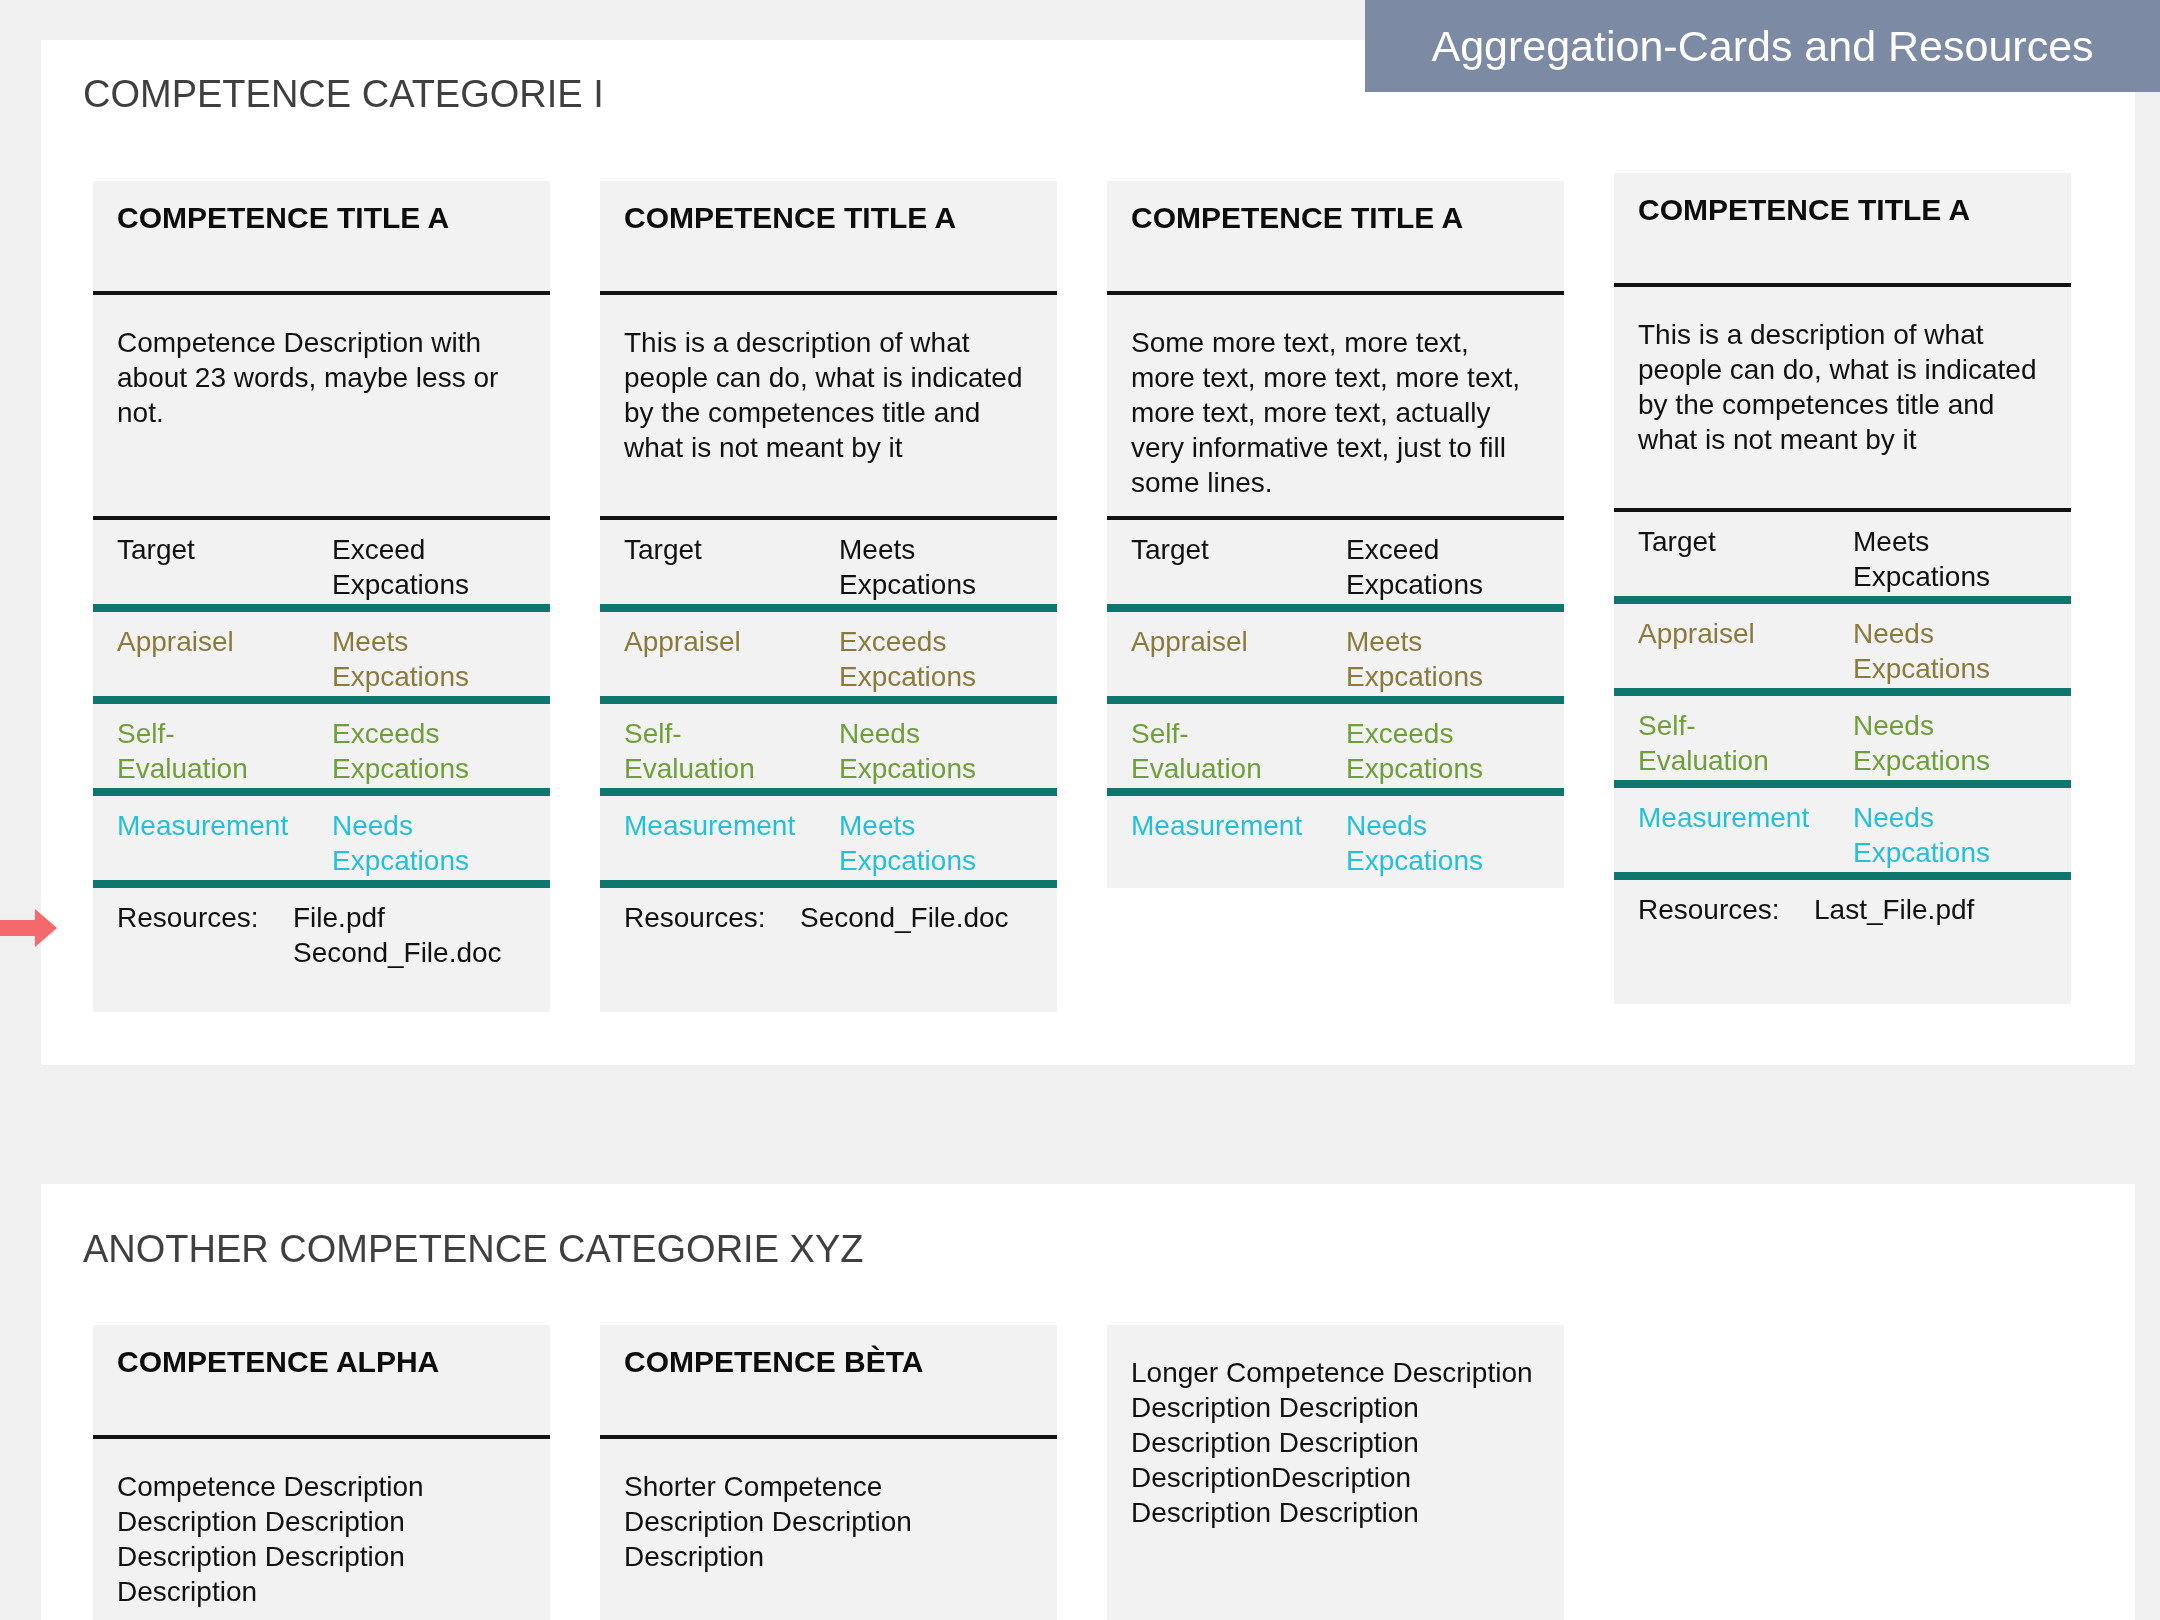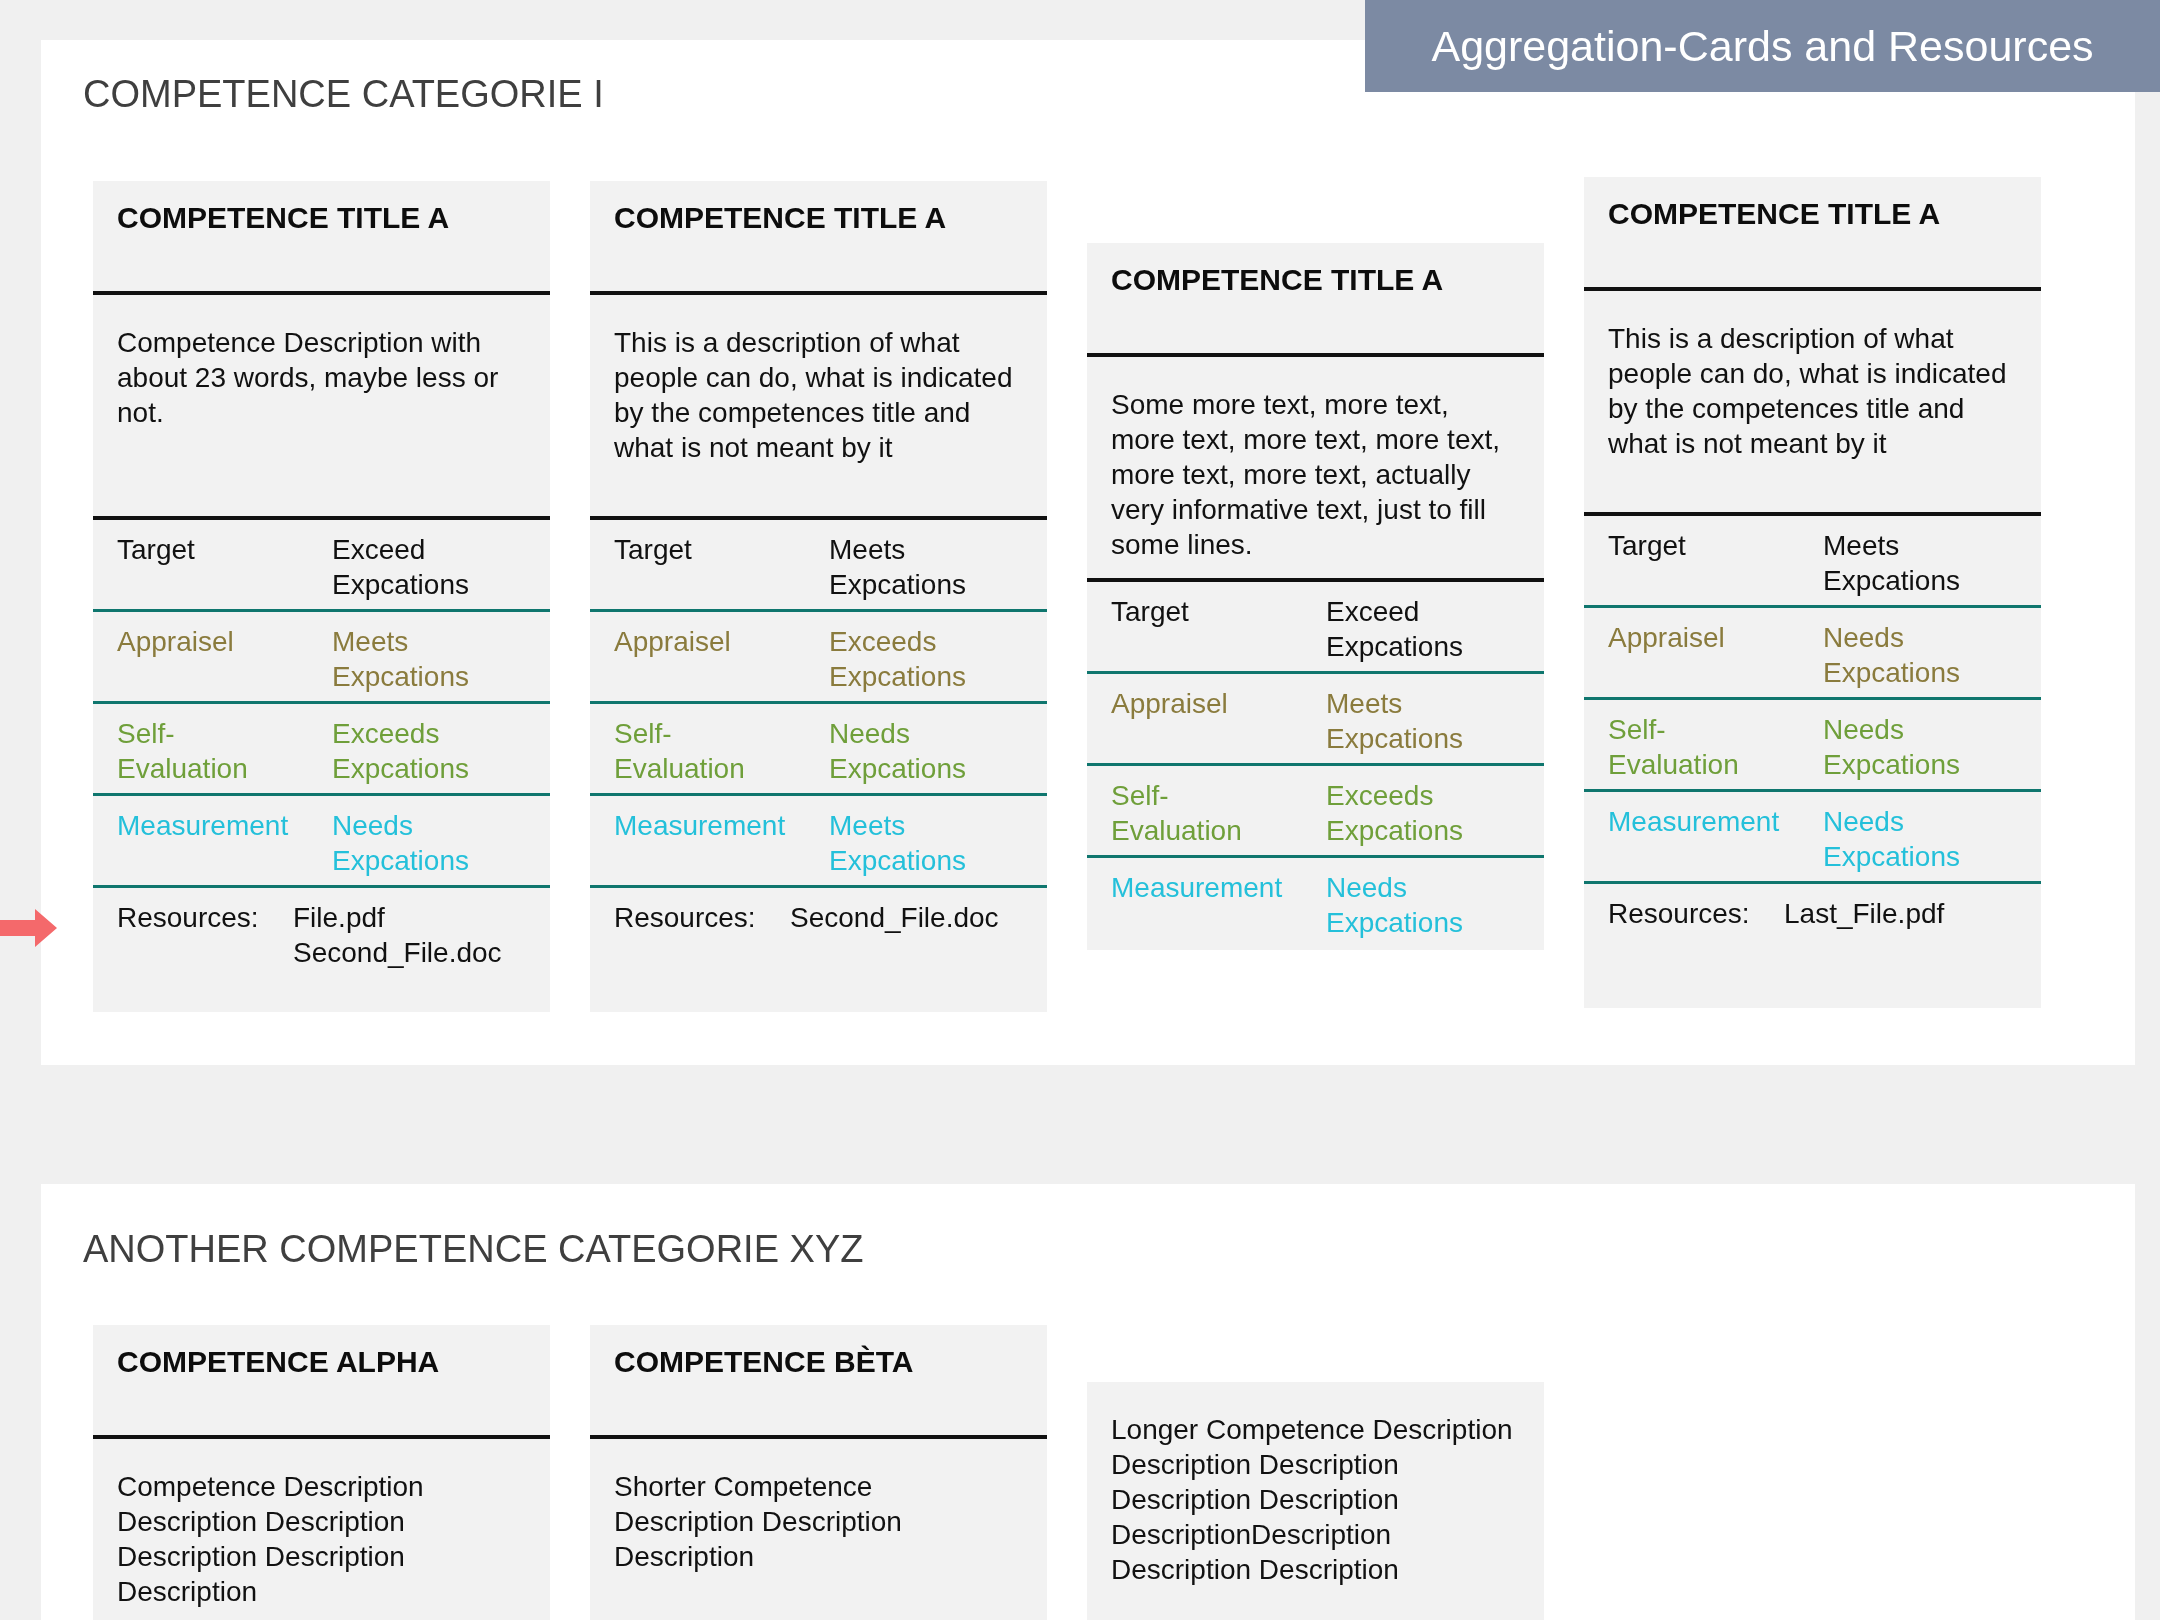--- a/index.html
+++ b/index.html
@@ -5,34 +5,34 @@
   html,body{margin:0;padding:0}
   body{
     position:relative;width:2160px;height:1620px;overflow:hidden;
     background:#f0f0f0;font-family:"Liberation Sans",sans-serif;color:#111;
   }
   .panel{position:absolute;left:41px;width:2094px;background:#ffffff}
   #panel1{top:40px;height:1025px}
   #panel2{top:1184px;height:600px}
   .section-heading{font-size:38px;color:#3f3f3f;margin:33px 0 0 42px;font-weight:400}
   #panel2 .section-heading{margin-top:44px}
-  .cards{position:absolute;top:141px;left:52px;display:flex;gap:40px;align-items:center}
+  .cards{position:absolute;top:141px;left:52px;display:flex;gap:50px;align-items:flex-start}
   .card{width:457px;background:#f2f2f2;box-sizing:border-box}
   .card-raised{margin-top:-8px}
   .card-title{
     height:114px;box-sizing:border-box;border-bottom:4px solid #111;
     padding:20px 30px 0 24px;font-size:30px;font-weight:bold;color:#0d0d0d;line-height:1.15;
   }
   .card-desc{
     min-height:225px;box-sizing:border-box;border-bottom:4px solid #111;
     padding:30px 30px 0 24px;font-size:28px;line-height:35px;color:#111;
   }
   #panel2 .card-desc{border-bottom:none;min-height:320px}
   .row{
-    height:92px;box-sizing:border-box;border-bottom:3px solid #0f766e;
+    height:92px;box-sizing:border-box;border-bottom:8px solid #0f766e;
     padding:12px 30px 0 24px;display:flex;font-size:28px;line-height:35px;
   }
   .row .lbl{width:175px;flex:none;margin-right:40px}
   .row .val{flex:1}
   .row-last{border-bottom:none}
   .row-resources{
     height:124px;box-sizing:border-box;border-bottom:none;
     padding:12px 30px 0 24px;display:flex;font-size:28px;line-height:35px;
   }
   .row-resources .lbl{width:150px;flex:none;margin-right:26px}

